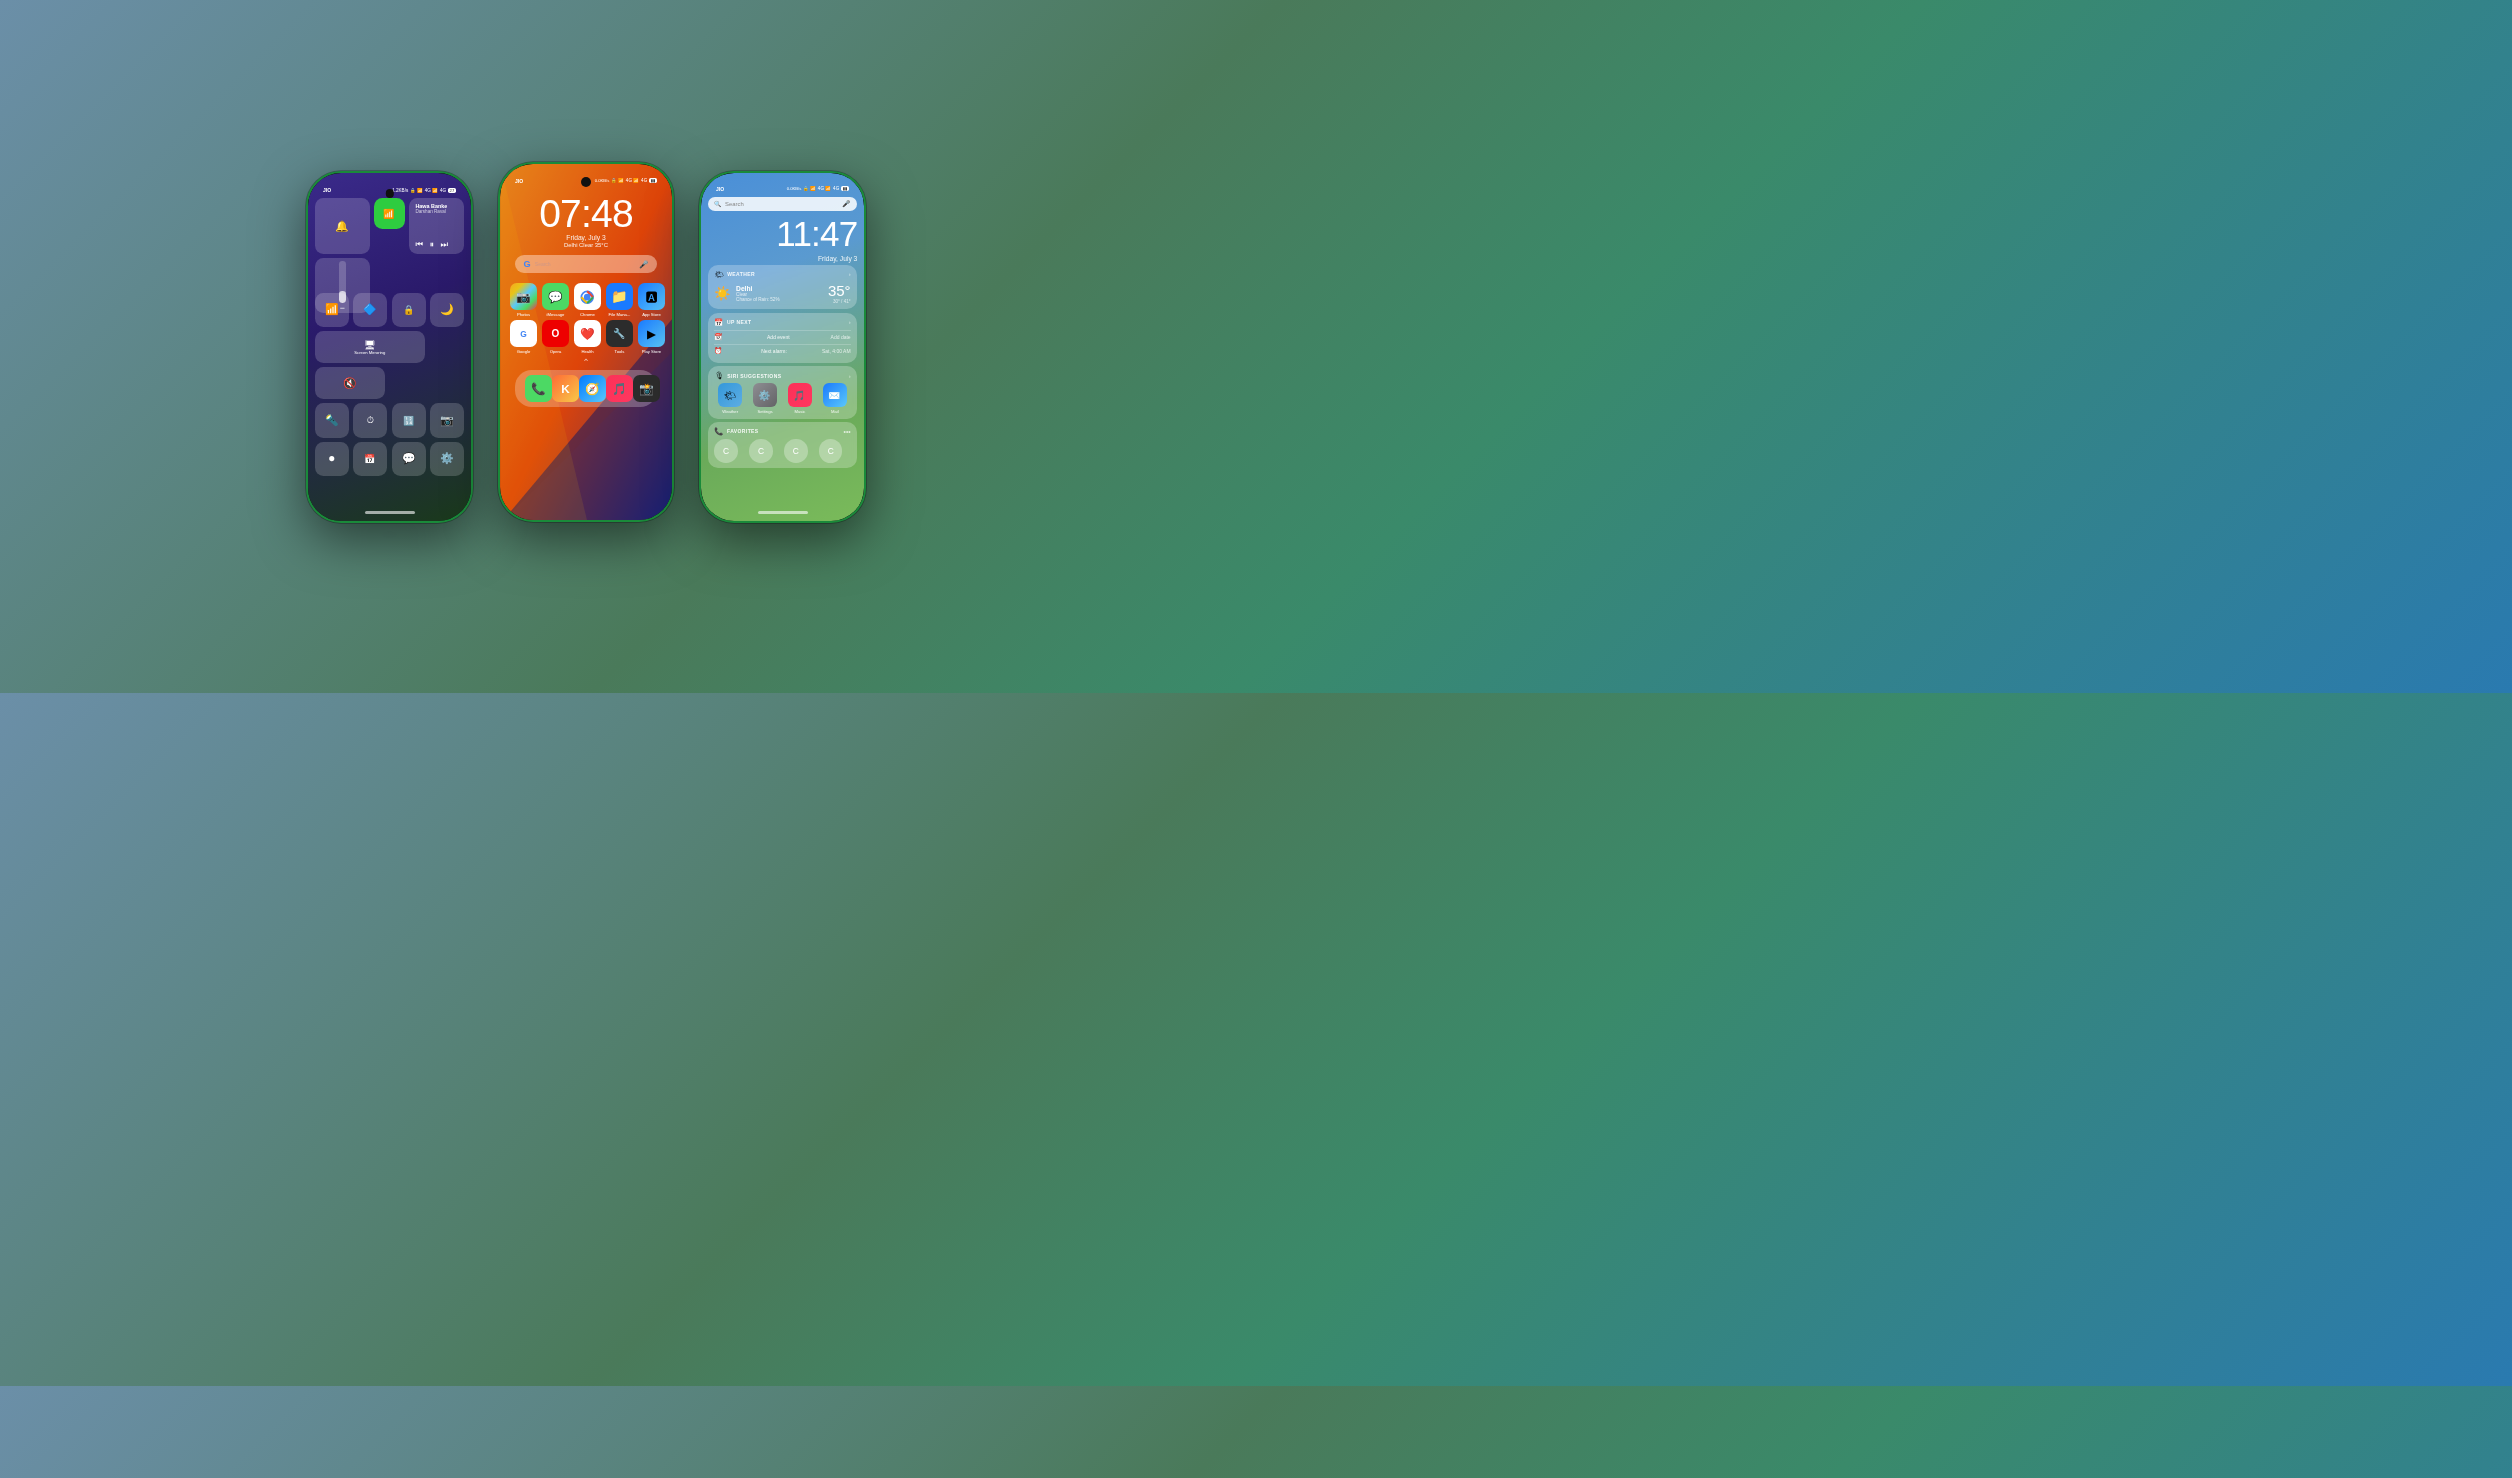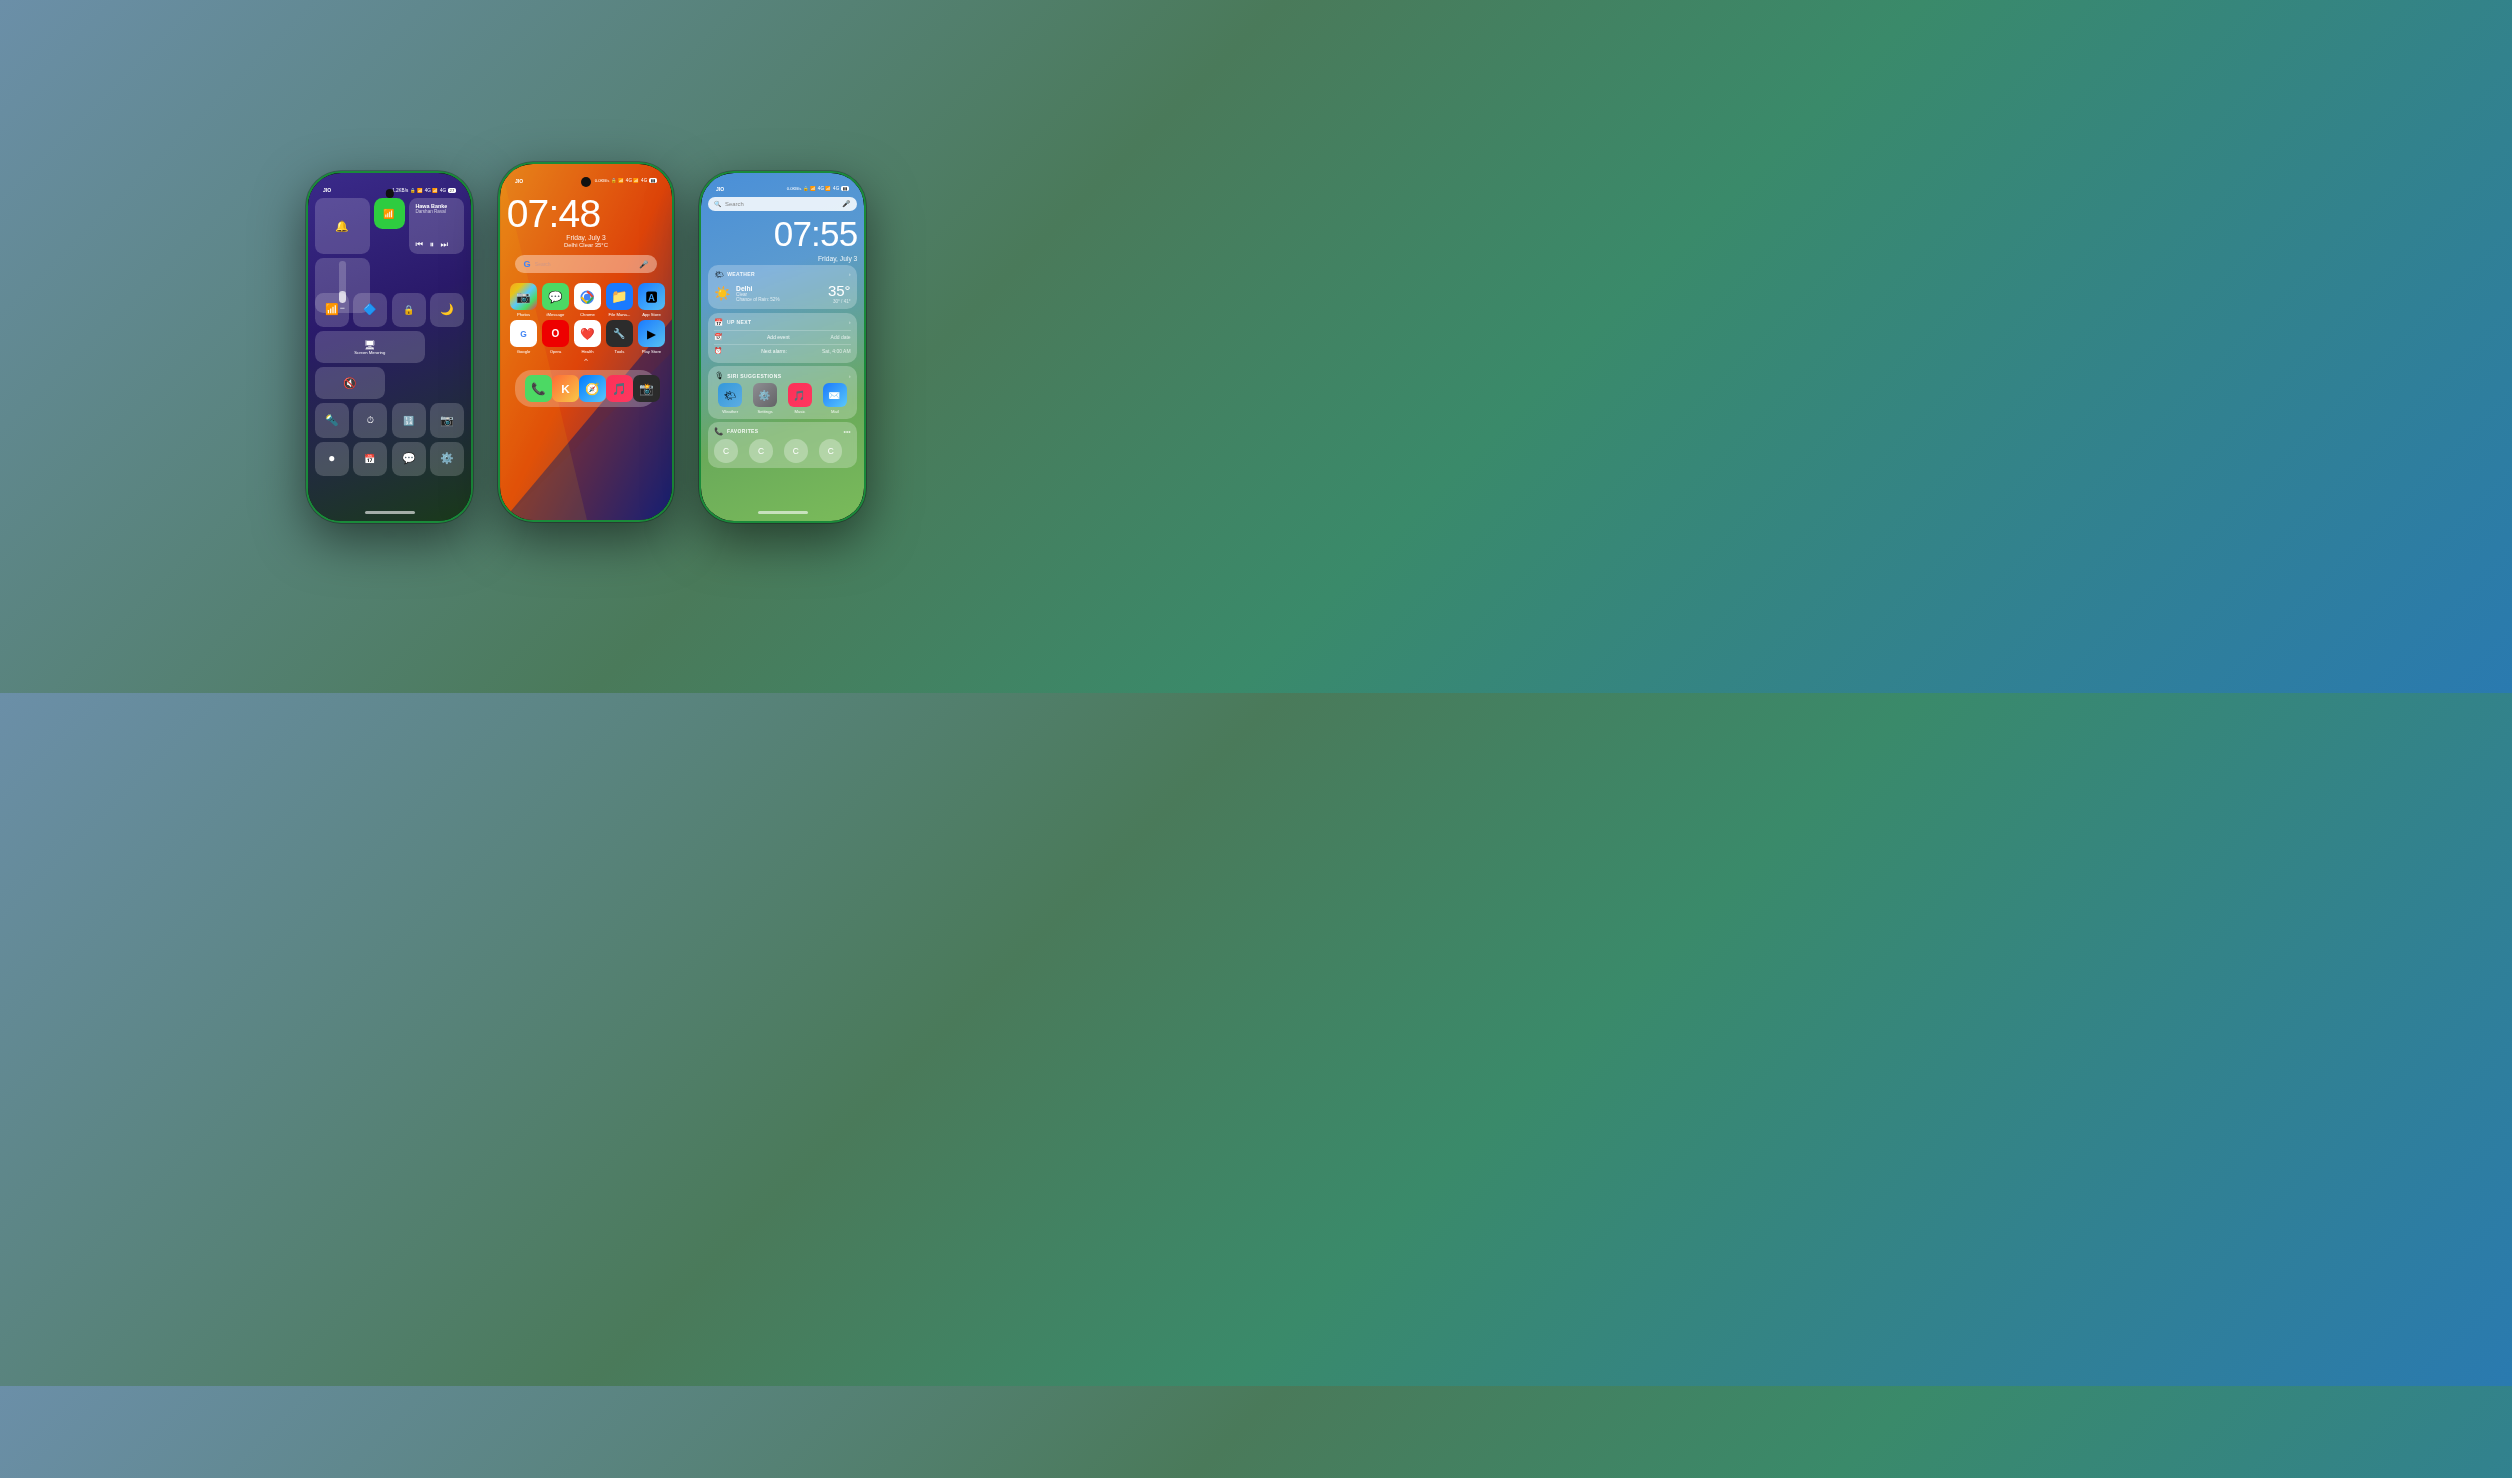--- a/index.html
+++ b/index.html
@@ -139,20 +139,21 @@
     }
     .phone2-content {
       position: absolute;
       top: 0; left: 0; right: 0; bottom: 0;
       padding: 10px 6.7px 6.7px;
       display: flex;
       flex-direction: column;
     }
     .p2-time {
       color: #fff;
+      text-align: center;
       font-size: 39px;
       font-weight: 200;
       letter-spacing: -0.8px;
       line-height: 1;
       margin-top: 8.4px;
     }
     .p2-date { color: rgba(255,255,255,0.9); text-align: center; font-size: 6.7px; margin-top: 1.7px; }
     .p2-weather { color: rgba(255,255,255,0.9); text-align: center; font-size: 5.9px; margin-top: 0.8px; }
     .p2-search {
       background: rgba(255,220,200,0.5);
@@ -559,21 +560,21 @@
           <span style="background:#fff;color:#333;border-radius:1.7px;padding:0 1.7px;font-size:4.2px;">▮▮</span>
         </span>
       </div>
 
       <div class="p3-search-bar">
         <span class="p3-search-icon">🔍</span>
         <span style="font-size:5.9px;color:#888;">Search</span>
         <span class="p3-mic">🎤</span>
       </div>
 
-      <div class="p3-time">07:55</div>
+      <div class="p3-time">11:47</div>
       <div class="p3-date">Friday, July 3</div>
 
       <div class="widget">
         <div class="widget-header">
           <div style="display:flex;align-items:center;gap:3.3px;">
             <span style="font-size:7.5px;">🌤</span>
             <span class="widget-title">WEATHER</span>
           </div>
           <span class="widget-chevron">›</span>
         </div>

